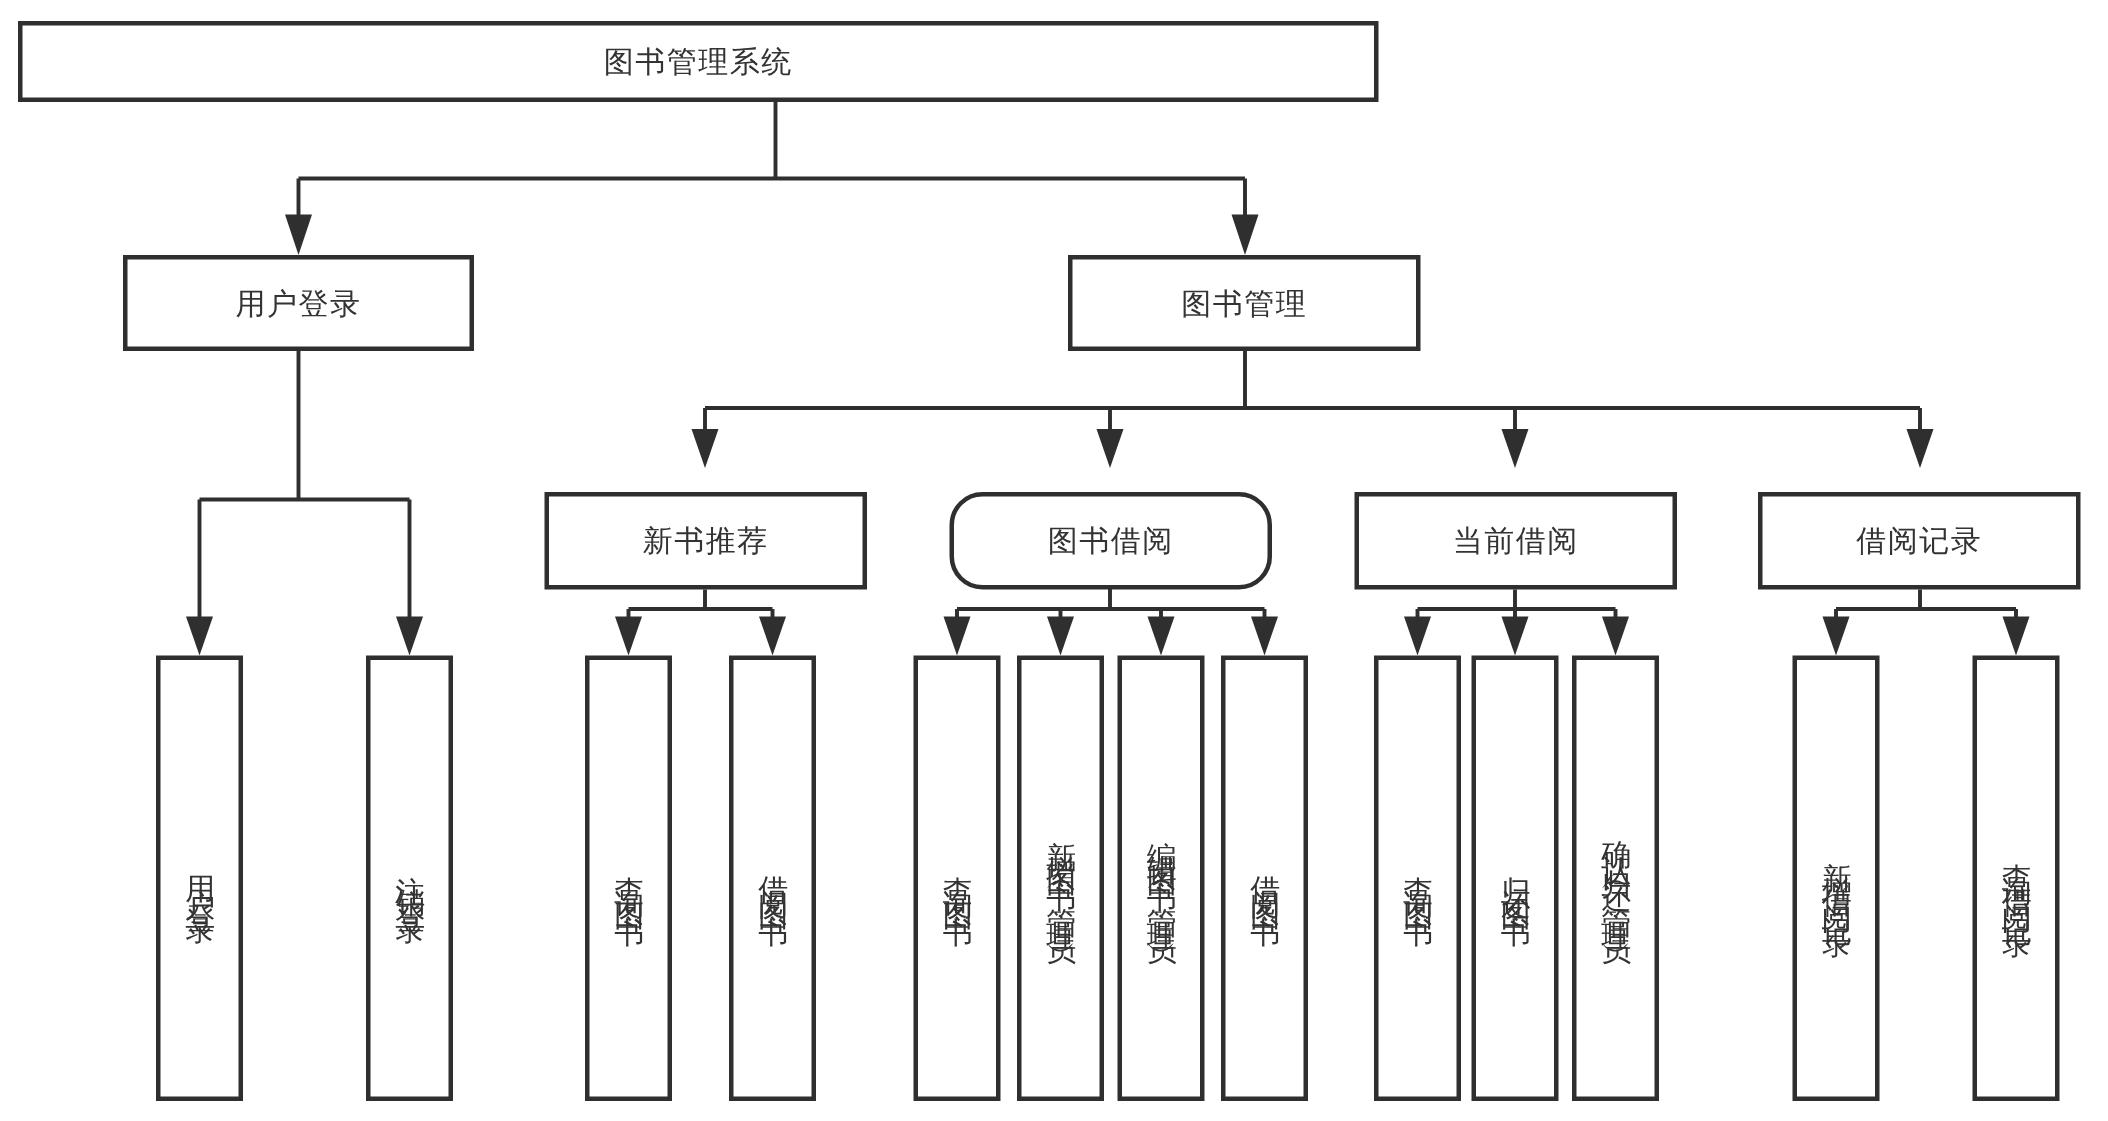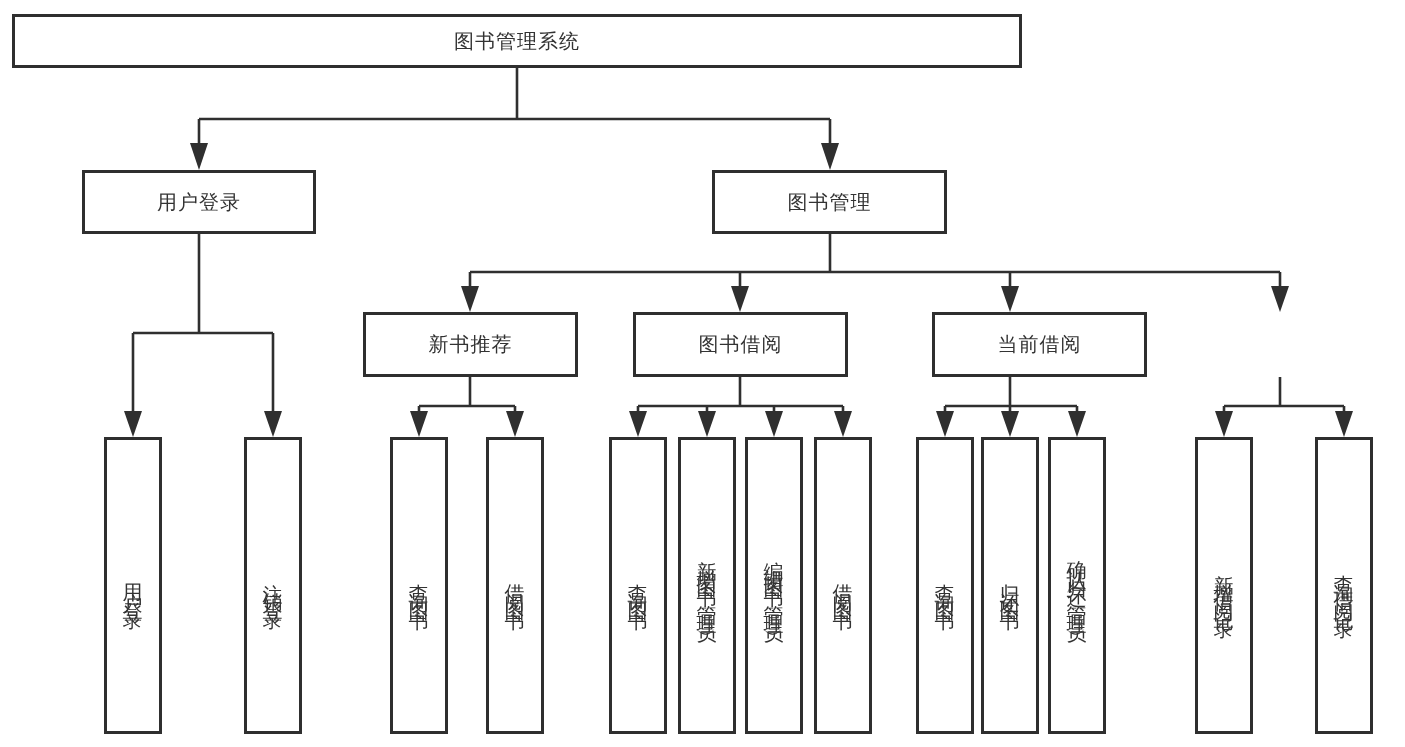--- a/index.html
+++ b/index.html
@@ -27,23 +27,23 @@
     box-sizing: border-box;
     border: 3px solid #2f2f2f;
     background: #ffffff;
     display: flex;
     align-items: center;
     justify-content: center;
     color: #333333;
     font-size: 20px;
     letter-spacing: 1px;
   }
-  .node.root   { left: 12px;  top: 14px;  width: 1010px; height: 54px; }
+  .node.root   { left: 12px;  top: 14px;  width: 907px; height: 54px; }
   .node.lvl1   { top: 170px; height: 64px; }
-  .node.lvl2   { top: 312px; width: 215px; height: 65px; }
+  .node.lvl2   { top: 328px; width: 215px; height: 65px; }
   .leaf {
     position: absolute;
     box-sizing: border-box;
     top: 437px;
     width: 58px;
     height: 297px;
     border: 3px solid #2f2f2f;
     background: #ffffff;
     display: flex;
     align-items: center;
@@ -126,25 +126,28 @@
   <div class="node lvl1" style="left:82px; width:234px;">
     <span>用户登录</span>
   </div>
   <div class="node lvl1" style="left:712px; width:235px;justify-content:center;">
     <span>图书管理</span>
   </div>
 
   <div class="node lvl2" style="left:363px;">
     <span>新书推荐</span>
   </div>
-  <div class="node lvl2" style="left:633px;">
+  <div class="node lvl2" style="left:633px;border-radius:22px;">
     <span>图书借阅</span>
   </div>
-  <div class="node lvl2" style="left:903px;margin-left:29px;">
+  <div class="node lvl2" style="left:903px;">
     <span>当前借阅</span>
+  </div>
+  <div class="node lvl2" style="left:1172px;">
+    <span>借阅记录</span>
   </div>
 
   <div class="leaf" style="left:104px;">
     <span>用户登录</span>
   </div>
   <div class="leaf" style="left:244px;">
     <span>注销登录</span>
   </div>
 
   <div class="leaf" style="left:390px;">

